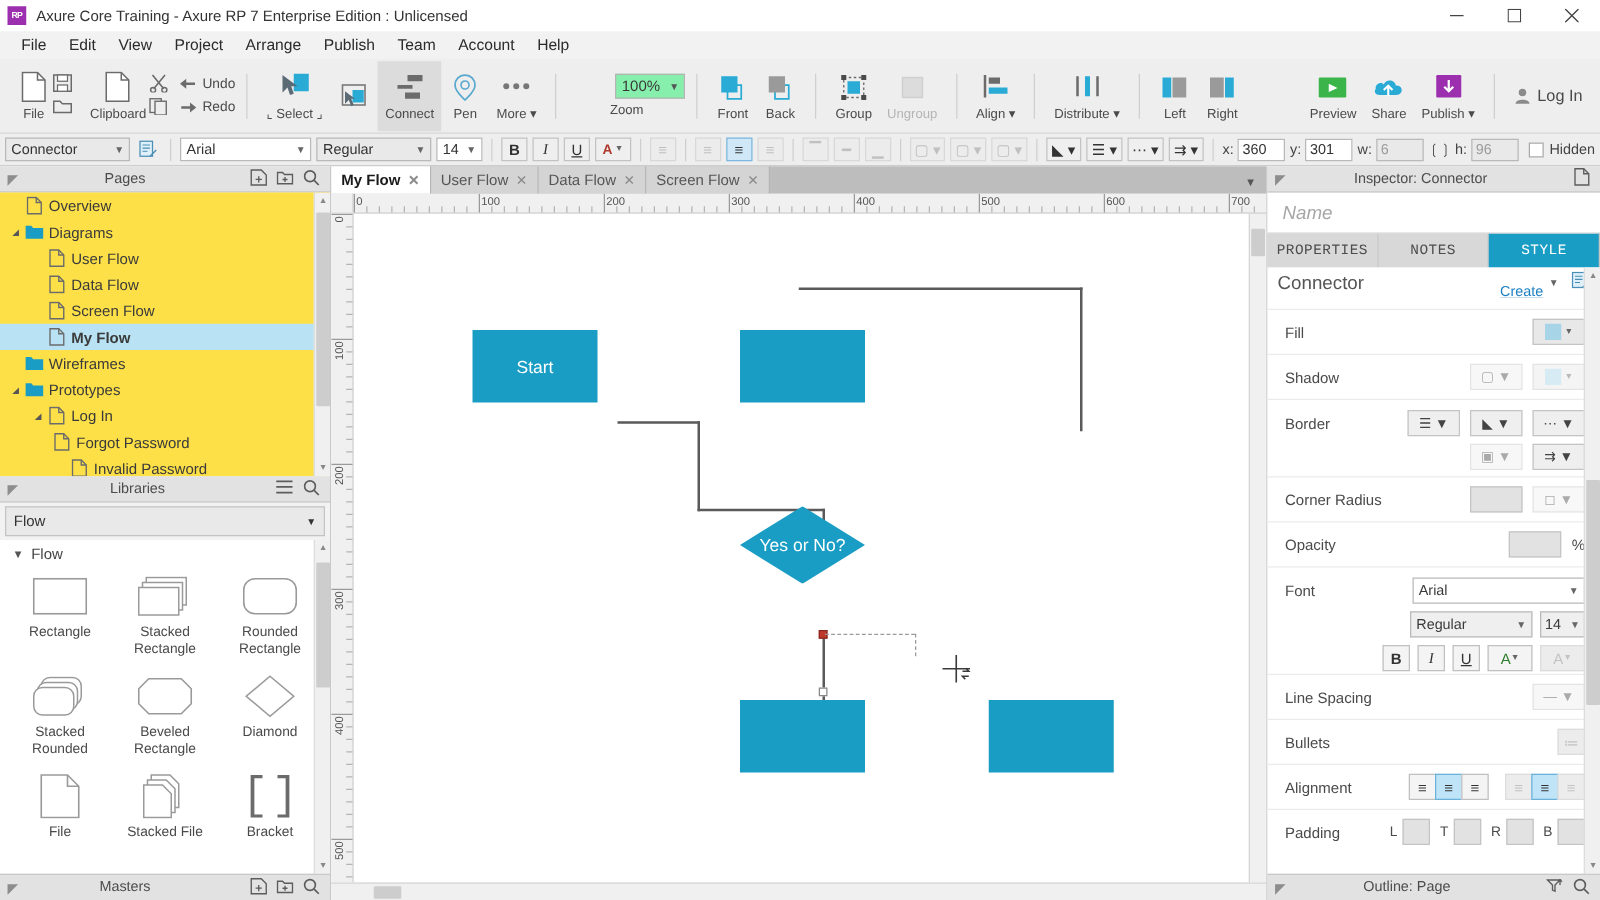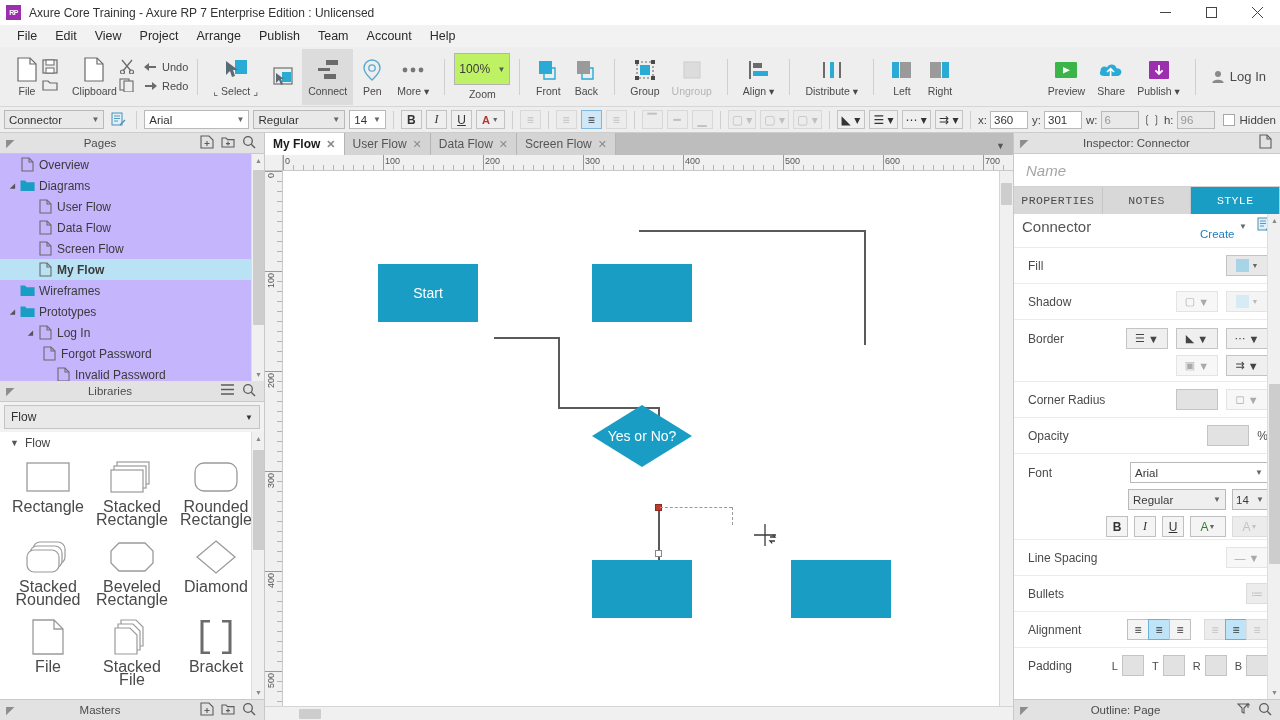--- a/index.html
+++ b/index.html
@@ -33,22 +33,22 @@
              justify-content:center; padding:2px 6px; position:relative;}
   .tb-item .lbl { font-size:10.5px; color:#4a4a4a; margin-top:2px; white-space:nowrap;}
   .tb-item.disabled .lbl { color:#b5b5b5; }
   .tb-sep { width:1px; background:#cfcfcf; height:36px; align-self:center; margin:0 5px;}
   .tb-ico { height:26px; display:flex; align-items:center; justify-content:center;}
 
   .stack2 { display:flex; flex-direction:column; gap:1px; align-items:center;}
   .mini-row { display:flex; align-items:center; gap:4px; font-size:11px; color:#4a4a4a; height:18px;}
 
   .zoom-box { display:flex; flex-direction:column; align-items:center; justify-content:center; height:56px;}
-  .zoom-input { width:56px; height:32px; border:1px solid #b4b4b4; background:#bef264; font-size:12px;
-                display:flex; align-items:center; padding-left:4px; position:relative;}
+  .zoom-input { width:56px; height:20px; border:1px solid #b4b4b4; background:#86efac; font-size:12px;
+                display:flex; align-items:center; padding-left:4px; position:relative;margin-left:38px;}
   .zoom-input .caret { position:absolute; right:4px; font-size:8px; color:#555;}
   .zoom-lbl { font-size:10.5px; color:#4a4a4a; margin-top:3px;}
 
   .pressed { background:#dcdcdc; }
 
   .login { display:flex; align-items:center; gap:5px; font-size:13px; color:#4a4a4a; padding:0 10px; height:100%;}
 
   
   .formatbar { height:26px; background:#eeeeee; border-bottom:1px solid #cdcdcd; display:flex; align-items:center;
                gap:4px; padding:0 4px; flex:0 0 auto; overflow:hidden;}
@@ -74,39 +74,39 @@
 
   
   .leftcol { width:265px; display:flex; flex-direction:column; background:#f2f2f2; flex:0 0 auto;
              border-right:1px solid #c8c8c8;}
   .panel-hdr { height:21px; background:#e2e2e2; border-bottom:1px solid #c9c9c9; display:flex; align-items:center;
                position:relative; flex:0 0 auto;}
   .panel-hdr .ttl { flex:1; text-align:center; font-size:11.5px; color:#4c4c4c;}
   .panel-hdr .lico { position:absolute; left:6px; color:#8d8d8d; font-size:11px;}
   .panel-hdr .rico { display:flex; gap:7px; padding-right:8px; color:#5c5c5c;}
 
-  .tree { flex:1 1 auto; background:#c4b5fd; overflow:hidden; position:relative; font-size:12px;}
+  .tree { flex:1 1 auto; background:#fde047; overflow:hidden; position:relative; font-size:12px;}
   .tnode { height:21px; display:flex; align-items:center; padding-left:6px; white-space:nowrap;}
   .tnode.sel { background:#b9e3f4; font-weight:bold;}
   .tw { width:13px; display:inline-block; text-align:center; color:#555; font-size:7px;}
   .tico { width:16px; display:inline-flex; justify-content:center; margin-right:4px;}
   .vscroll { position:absolute; right:0; top:0; width:13px; height:100%; background:#f0f0f0; border-left:1px solid #ddd;}
   .vthumb { position:absolute; left:1px; width:11px; background:#cdcdcd; border-radius:1px;}
   .varrow { position:absolute; left:0; width:13px; height:13px; display:flex; align-items:center; justify-content:center;
             font-size:7px; color:#888;}
 
   .libsel { height:24px; background:#e9e9e9; border:1px solid #c4c4c4; margin:3px 4px; display:flex;
             align-items:center; padding:0 6px; font-size:12px; color:#333;}
   .libsel .caret { margin-left:auto; font-size:8px;}
   .libbody { flex:1 1 auto; background:#fff; position:relative; overflow:hidden;}
   .libgrouphdr { height:22px; display:flex; align-items:center; gap:6px; padding-left:10px; font-size:12px; color:#444;}
   .libgrid { display:grid; grid-template-columns:repeat(3,1fr); padding:0 6px;}
   .libcell { display:flex; flex-direction:column; align-items:center; padding:4px 2px 8px; }
   .libcell .shp { height:38px; display:flex; align-items:center; justify-content:center;}
-  .libcell .nm { font-size:16px; color:#4a4a4a; text-align:center; line-height:13px; margin-top:4px;}
+  .libcell .nm { font-size:11px; color:#4a4a4a; text-align:center; line-height:13px; margin-top:4px;}
 
   
   .center { flex:1 1 auto; display:flex; flex-direction:column; min-width:0; background:#fff;}
   .tabbar { height:22px; background:#bdbdbd; display:flex; align-items:flex-end; flex:0 0 auto; position:relative;}
   .tab { height:22px; display:flex; align-items:center; gap:6px; padding:0 8px; font-size:12px;
          background:#d4d4d4; color:#555; border-right:1px solid #b5b5b5;}
   .tab.active { background:#fff; color:#1a1a1a; font-weight:bold;}
   .tab .x { font-size:11px; color:#8b8b8b;}
   .tabcaret { position:absolute; right:8px; bottom:4px; font-size:9px; color:#555;}
 

